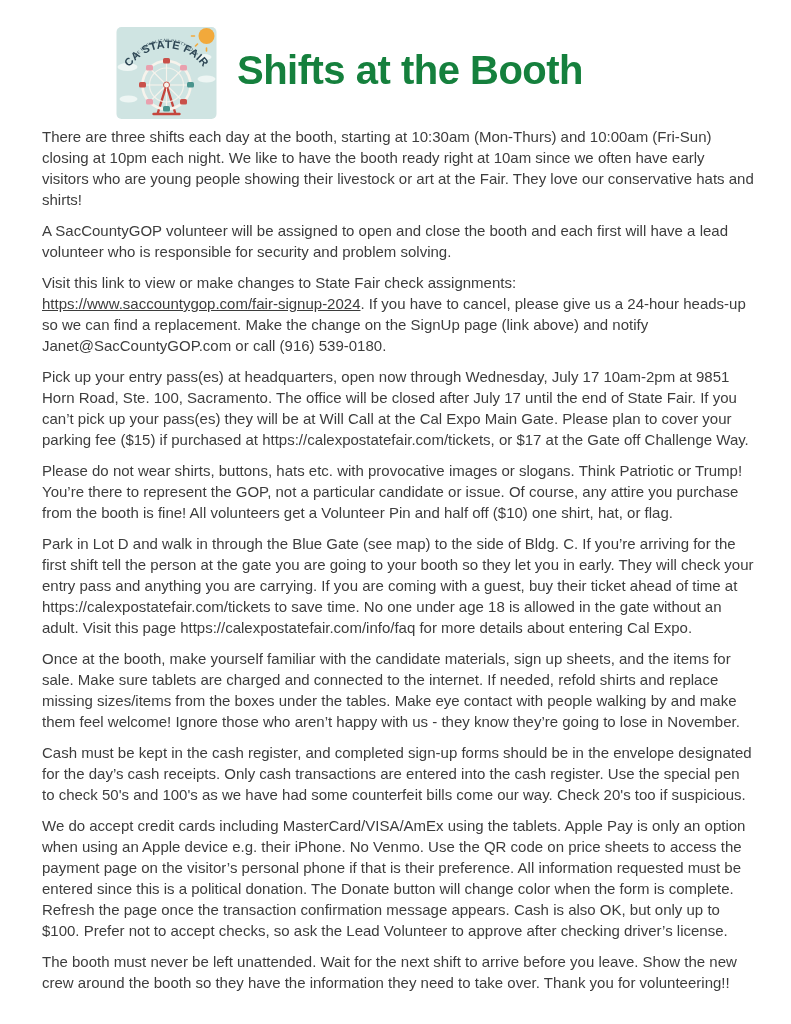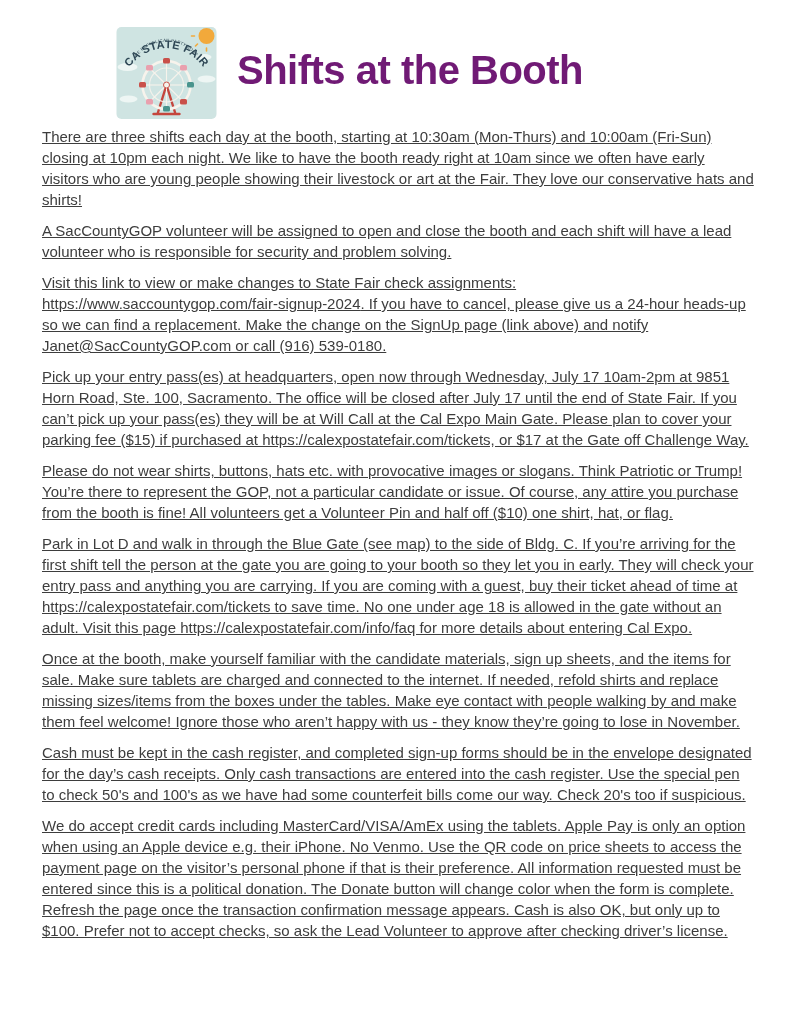--- a/index.html
+++ b/index.html
@@ -37,31 +37,30 @@
   .logo-wrap svg {
     width: 101px;
     height: 92px;
     display: block;
   }
   h1.doc-title {
     margin: 0 0 6px 20px;
     font-size: 40px;
     line-height: 1.1;
     font-weight: 700;
-    color: #701a75;
+    color: #15803d;
     letter-spacing: -0.5px;
     white-space: nowrap;
   }
   .doc-body p {
     margin: 0 0 10px 0;
     font-size: 15px;
     line-height: 21px;
     color: #3d3d3d;
     max-width: 713px;
-    text-decoration: underline;
   }
   .doc-link {
     color: inherit;
     text-decoration: underline;
     cursor: pointer;
   }
 </style>
 </head>
 <body>
 
@@ -128,23 +127,24 @@
             <rect x="29.5" y="38" width="7" height="5.5" rx="1.6" fill="#e9a0ae"></rect>
           </g>
         </g>
       </svg>
     </div>
     <h1 class="doc-title">Shifts at the Booth</h1>
   </header>
 
   <main class="doc-body">
     <p>There are three shifts each day at the booth, starting at 10:30am (Mon-Thurs) and 10:00am (Fri-Sun) closing at 10pm each night. We like to have the booth ready right at 10am since we often have early visitors who are young people showing their livestock or art at the Fair. They love our conservative hats and shirts!</p>
-    <p>A SacCountyGOP volunteer will be assigned to open and close the booth and each shift will have a lead volunteer who is responsible for security and problem solving.</p>
+    <p>A SacCountyGOP volunteer will be assigned to open and close the booth and each first will have a lead volunteer who is responsible for security and problem solving.</p>
     <p><span>Visit this link to view or make changes to State Fair check assignments: </span><a class="doc-link">https://www.saccountygop.com/fair-signup-2024</a><span>.  If you have to cancel, please give us a 24-hour heads-up so we can find a replacement. Make the change on the SignUp page (link above) and notify Janet@SacCountyGOP.com or call (916) 539-0180.</span></p>
     <p>Pick up your entry pass(es) at headquarters, open now through Wednesday, July 17 10am-2pm at 9851 Horn Road, Ste. 100, Sacramento. The office will be closed after July 17 until the end of State Fair. If you can’t pick up your pass(es) they will be at Will Call at the Cal Expo Main Gate. Please plan to cover your parking fee ($15) if purchased at https://calexpostatefair.com/tickets, or $17 at the Gate off Challenge Way.</p>
     <p>Please do not wear shirts, buttons, hats etc. with provocative images or slogans. Think Patriotic or Trump! You’re there to represent the GOP, not a particular candidate or issue. Of course, any attire you purchase from the booth is fine!  All volunteers get a Volunteer Pin and half off ($10) one shirt, hat, or flag.</p>
     <p>Park in Lot D and walk in through the Blue Gate (see map) to the side of Bldg. C. If you’re arriving for the first shift tell the person at the gate you are going to your booth so they let you in early. They will check your entry pass and anything you are carrying. If you are coming with a guest, buy their ticket ahead of time at https://calexpostatefair.com/tickets to save time. No one under age 18 is allowed in the gate without an adult. Visit this page https://calexpostatefair.com/info/faq for more details about entering Cal Expo.</p>
     <p>Once at the booth, make yourself familiar with the candidate materials, sign up sheets, and the items for sale. Make sure tablets are charged and connected to the internet. If needed, refold shirts and replace missing sizes/items from the boxes under the tables. Make eye contact with people walking by and make them feel welcome! Ignore those who aren’t happy with us - they know they’re going to lose in November.</p>
     <p>Cash must be kept in the cash register, and completed sign-up forms should be in the envelope designated for the day’s cash receipts. Only cash transactions are entered into the cash register. Use the special pen to check 50's and 100's as we have had some counterfeit bills come our way. Check 20's too if suspicious.</p>
     <p>We do accept credit cards including MasterCard/VISA/AmEx using the tablets. Apple Pay is only an option when using an Apple device e.g. their iPhone. No Venmo. Use the QR code on price sheets to access the payment page on the visitor’s personal phone if that is their preference. All information requested must be entered since this is a political donation. The Donate button will change color when the form is complete. Refresh the page once the transaction confirmation message appears. Cash is also OK, but only up to $100. Prefer not to accept checks, so ask the Lead Volunteer to approve after checking driver’s license.</p>
+    <p>The booth must never be left unattended. Wait for the next shift to arrive before you leave. Show the new crew around the booth so they have the information they need to take over.  Thank you for volunteering!!</p>
   </main>
 
 </div>
 
 </body></html>

